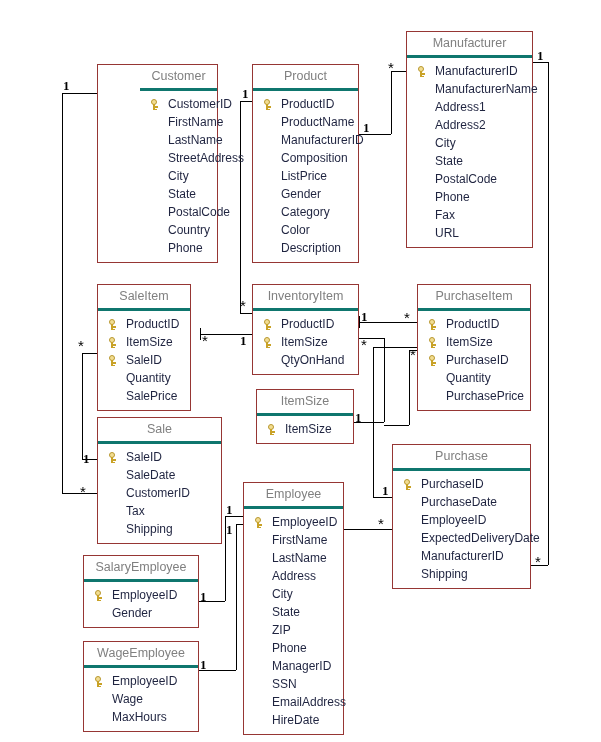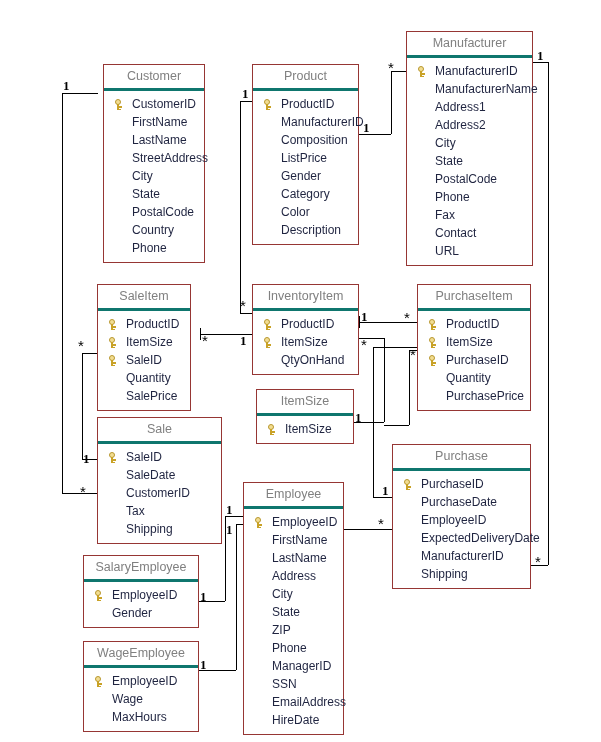--- a/index.html
+++ b/index.html
@@ -197,21 +197,21 @@
     <span class="card star" style="left:378px; top:517px;">*</span>
     <span class="card" style="left:537px; top:49px;">1</span>
     <span class="card star" style="left:535px; top:555px;">*</span>
     <span class="card" style="left:226px; top:503px;">1</span>
     <span class="card" style="left:226px; top:523px;">1</span>
     <span class="card" style="left:200px; top:590px;">1</span>
     <span class="card" style="left:200px; top:658px;">1</span>
   </div>
 
   <div id="entity-layer">
-      <div class="entity" style="left: 103px; top: 64px; width: 102px;">
+      <div class="entity" style="left: 97px; top: 64px; width: 121px; padding-left: 42px;">
         <div class="entity-title">Customer</div>
         <div class="entity-fields">
           <div class="field pk"><span class="keyicon">
               <span class="kbow"></span>
               <span class="kstem"></span>
               <span class="ktooth"></span>
               <span class="ktooth2"></span>
             </span><span>CustomerID</span></div>
           <div class="field"><span>FirstName</span></div>
           <div class="field"><span>LastName</span></div>
@@ -225,20 +225,21 @@
       </div>
       <div class="entity" style="left: 252px; top: 64px; width: 107px;">
         <div class="entity-title">Product</div>
         <div class="entity-fields">
           <div class="field pk"><span class="keyicon">
               <span class="kbow"></span>
               <span class="kstem"></span>
               <span class="ktooth"></span>
               <span class="ktooth2"></span>
             </span><span>ProductID</span></div>
+          <div class="field"><span>ProductName</span></div>
           <div class="field"><span>ManufacturerID</span></div>
           <div class="field"><span>Composition</span></div>
           <div class="field"><span>ListPrice</span></div>
           <div class="field"><span>Gender</span></div>
           <div class="field"><span>Category</span></div>
           <div class="field"><span>Color</span></div>
           <div class="field"><span>Description</span></div>
         </div>
       </div>
       <div class="entity" style="left: 406px; top: 31px; width: 127px;">
@@ -251,21 +252,20 @@
               <span class="ktooth2"></span>
             </span><span>ManufacturerID</span></div>
           <div class="field"><span>ManufacturerName</span></div>
           <div class="field"><span>Address1</span></div>
           <div class="field"><span>Address2</span></div>
           <div class="field"><span>City</span></div>
           <div class="field"><span>State</span></div>
           <div class="field"><span>PostalCode</span></div>
           <div class="field"><span>Phone</span></div>
           <div class="field"><span>Fax</span></div>
-          <div class="field"><span>Contact</span></div>
           <div class="field"><span>URL</span></div>
         </div>
       </div>
       <div class="entity" style="left: 97px; top: 284px; width: 94px;">
         <div class="entity-title">SaleItem</div>
         <div class="entity-fields">
           <div class="field pk"><span class="keyicon">
               <span class="kbow"></span>
               <span class="kstem"></span>
               <span class="ktooth"></span>

